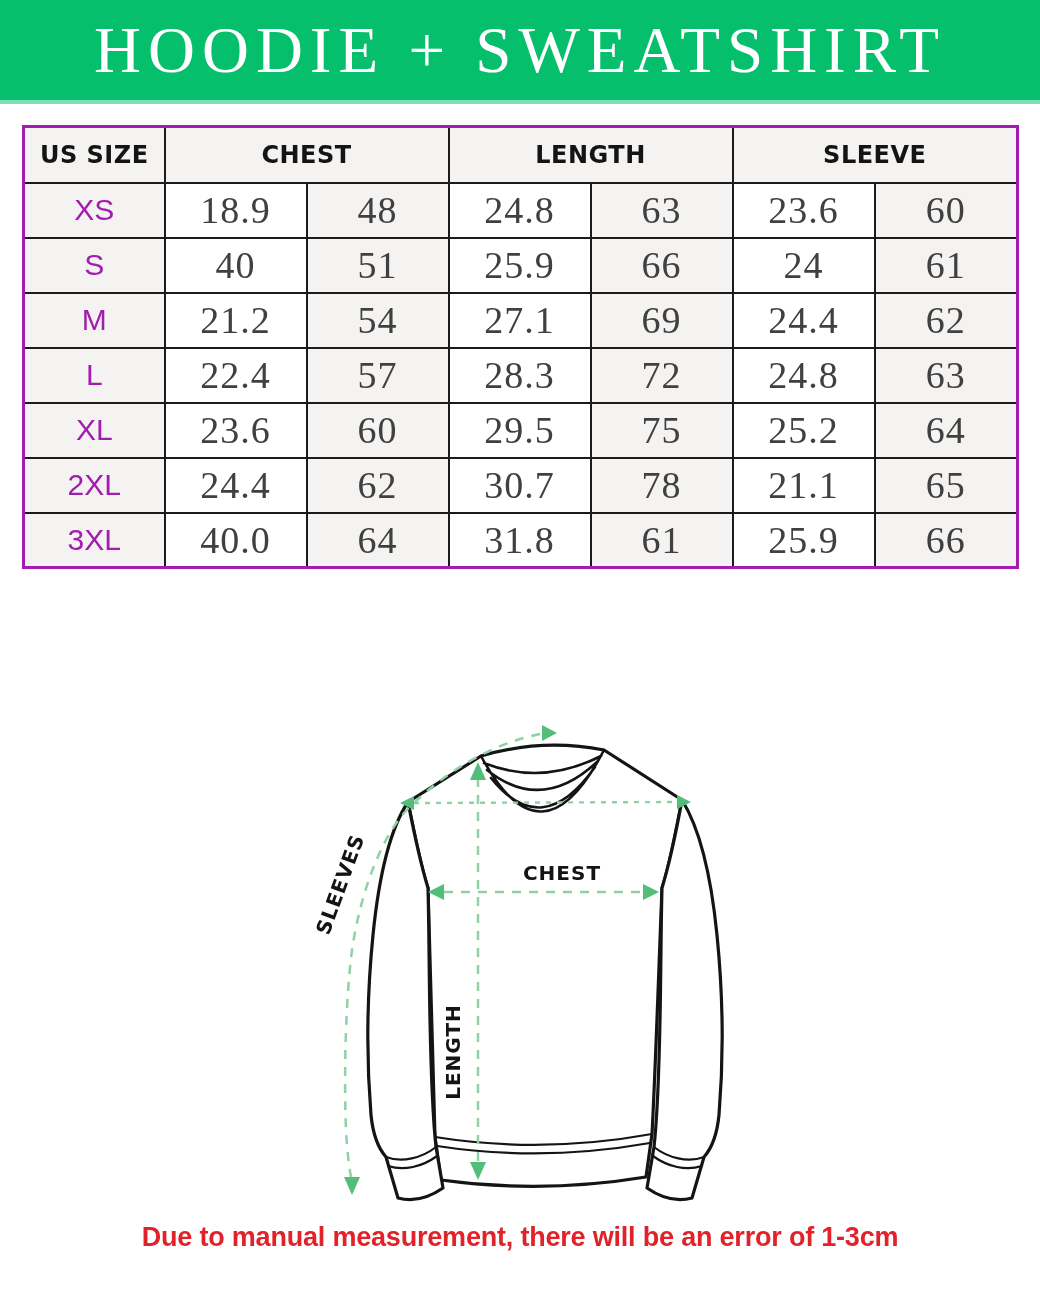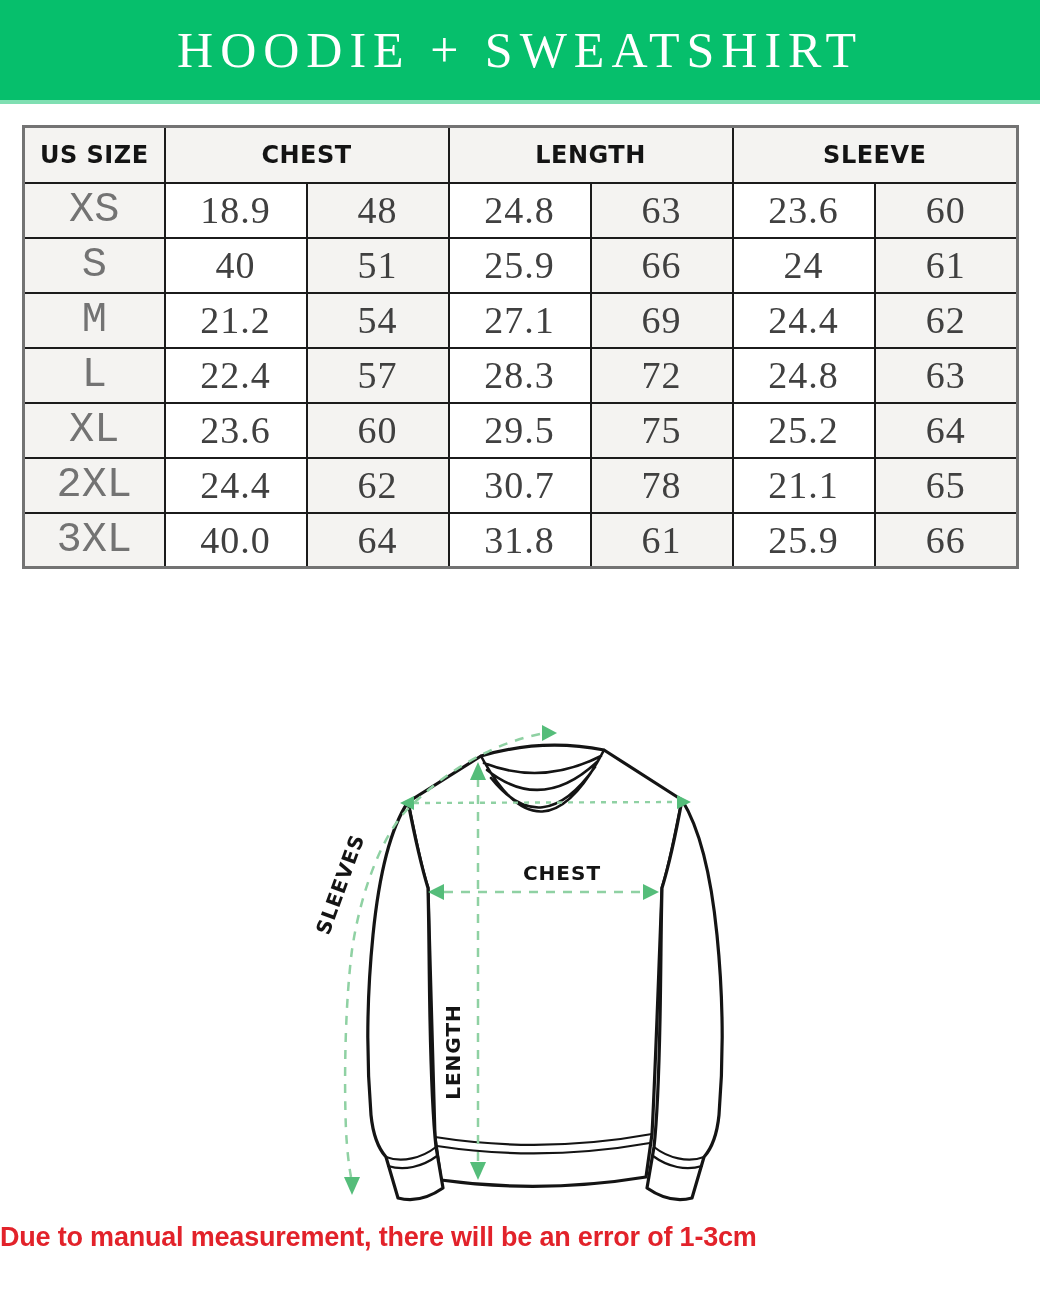--- a/index.html
+++ b/index.html
@@ -8,57 +8,57 @@
     font-family:"Liberation Sans",sans-serif;overflow:hidden;
   }
   
   .banner{
     position:absolute;left:0;top:0;width:1040px;height:100px;
     background:#06bf6c;border-bottom:4px solid #7fdfb2;
     display:flex;align-items:center;justify-content:center;
   }
   .banner h1{
     margin:12px;font-family:"Liberation Serif",serif;font-weight:400;
-    font-size:50px;letter-spacing:7px;color:#ffffff;white-space:nowrap;
+    font-size:65px;letter-spacing:7px;color:#ffffff;white-space:nowrap;
   }
   
   table.size{
     position:absolute;left:22px;top:125px;width:994px;
     border-collapse:collapse;table-layout:fixed;
-    border:3px solid #737373;background:#f4f3f1;
+    border:3px solid #a21caf;background:#f4f3f1;
   }
   table.size td,table.size th{
     border:2.5px solid #1b1b1b;text-align:center;vertical-align:middle;
     padding:0;overflow:hidden;
   }
   tr.hrow{height:56px;}
   tr.urow{height:56px;}
   tr.drow{height:55px;}
   .hcell{
     font-family:"DejaVu Sans",sans-serif;font-weight:bold;font-size:24px;
     color:#141414;background:#f4f3f1;letter-spacing:.5px;
   }
   .g{background:#f4f3f1;}
   .w{background:#ffffff;}
   .scell{
-    font-family:Liberation Mono, monospace;font-size:42px;color:#737373;background:#f4f3f1;
+    font-family:Liberation Sans, sans-serif;font-size:30px;color:#a21caf;background:#f4f3f1;
   }
   .vcell{
     font-family:"Liberation Serif",serif;font-size:38px;color:#404040;letter-spacing:1px;
   }
   .drop{padding-top:10px;}
   
   .diagram{position:absolute;left:290px;top:690px;width:470px;height:530px;}
   .mlabel{
     font-family:"DejaVu Sans",sans-serif;font-weight:bold;font-size:20px;fill:#141414;
     letter-spacing:1px;
   }
   
   .note{
-    position:absolute;left:0;top:1222px;width:1040px;text-align:left;
+    position:absolute;left:0;top:1222px;width:1040px;text-align:center;
     font-family:"Liberation Sans",sans-serif;font-weight:bold;font-size:27px;
     letter-spacing:-0.2px;color:#e2222a;
   }
 </style>
 </head>
 <body>
 
 <div class="banner">
   <h1>HOODIE + SWEATSHIRT</h1>
 </div>

